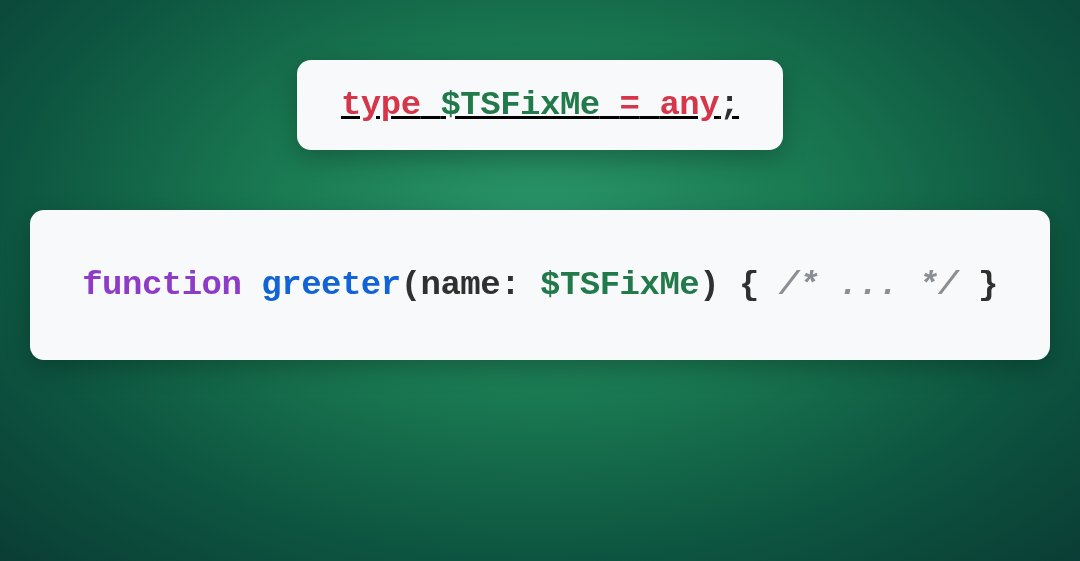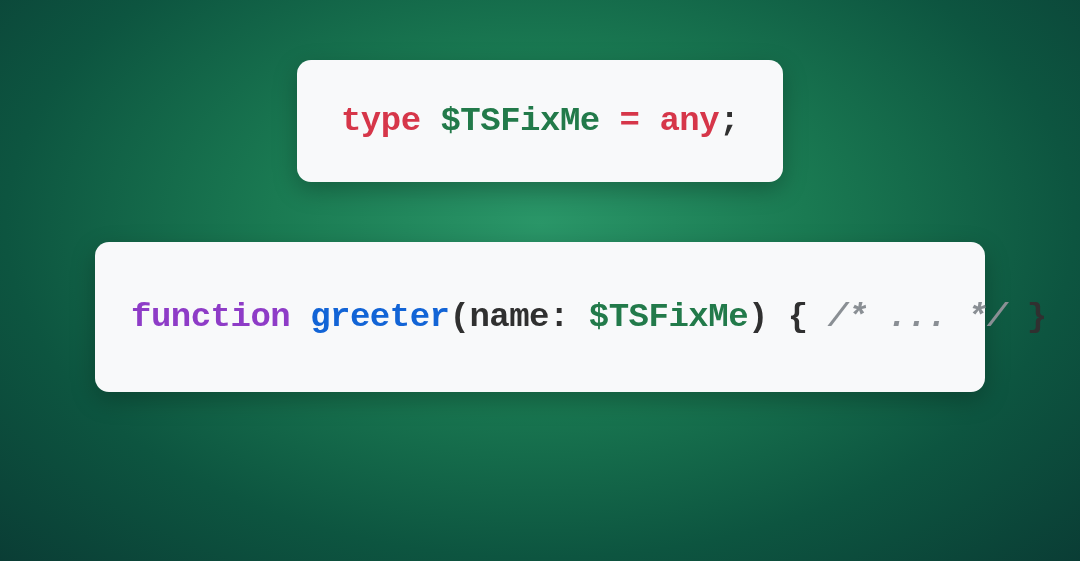--- a/index.html
+++ b/index.html
@@ -23,24 +23,25 @@
       background: #f8f9fa;
       border-radius: 14px;
       box-shadow: 0 8px 24px rgba(0,0,0,0.25);
       padding: 42px 48px;
       font-size: 34px;
       font-weight: 600;
       white-space: pre;
       letter-spacing: -0.5px;
     }
     .card-1 {
-      padding: 42px 44px;
+      padding: 26px 44px;
+      text-decoration: underline;
     }
     .card-2 {
-      width: 890px;
+      width: 1020px;
       text-align: center;
       padding: 56px 36px;
     }
     .kw-type { color: #d63649; }
     .type-name { color: #227a4a; }
     .operator { color: #d63649; }
     .kw-any { color: #d63649; }
     .punct { color: #303030; }
     .kw-function { color: #8e3cc7; }
     .fn-name { color: #1264d6; }

